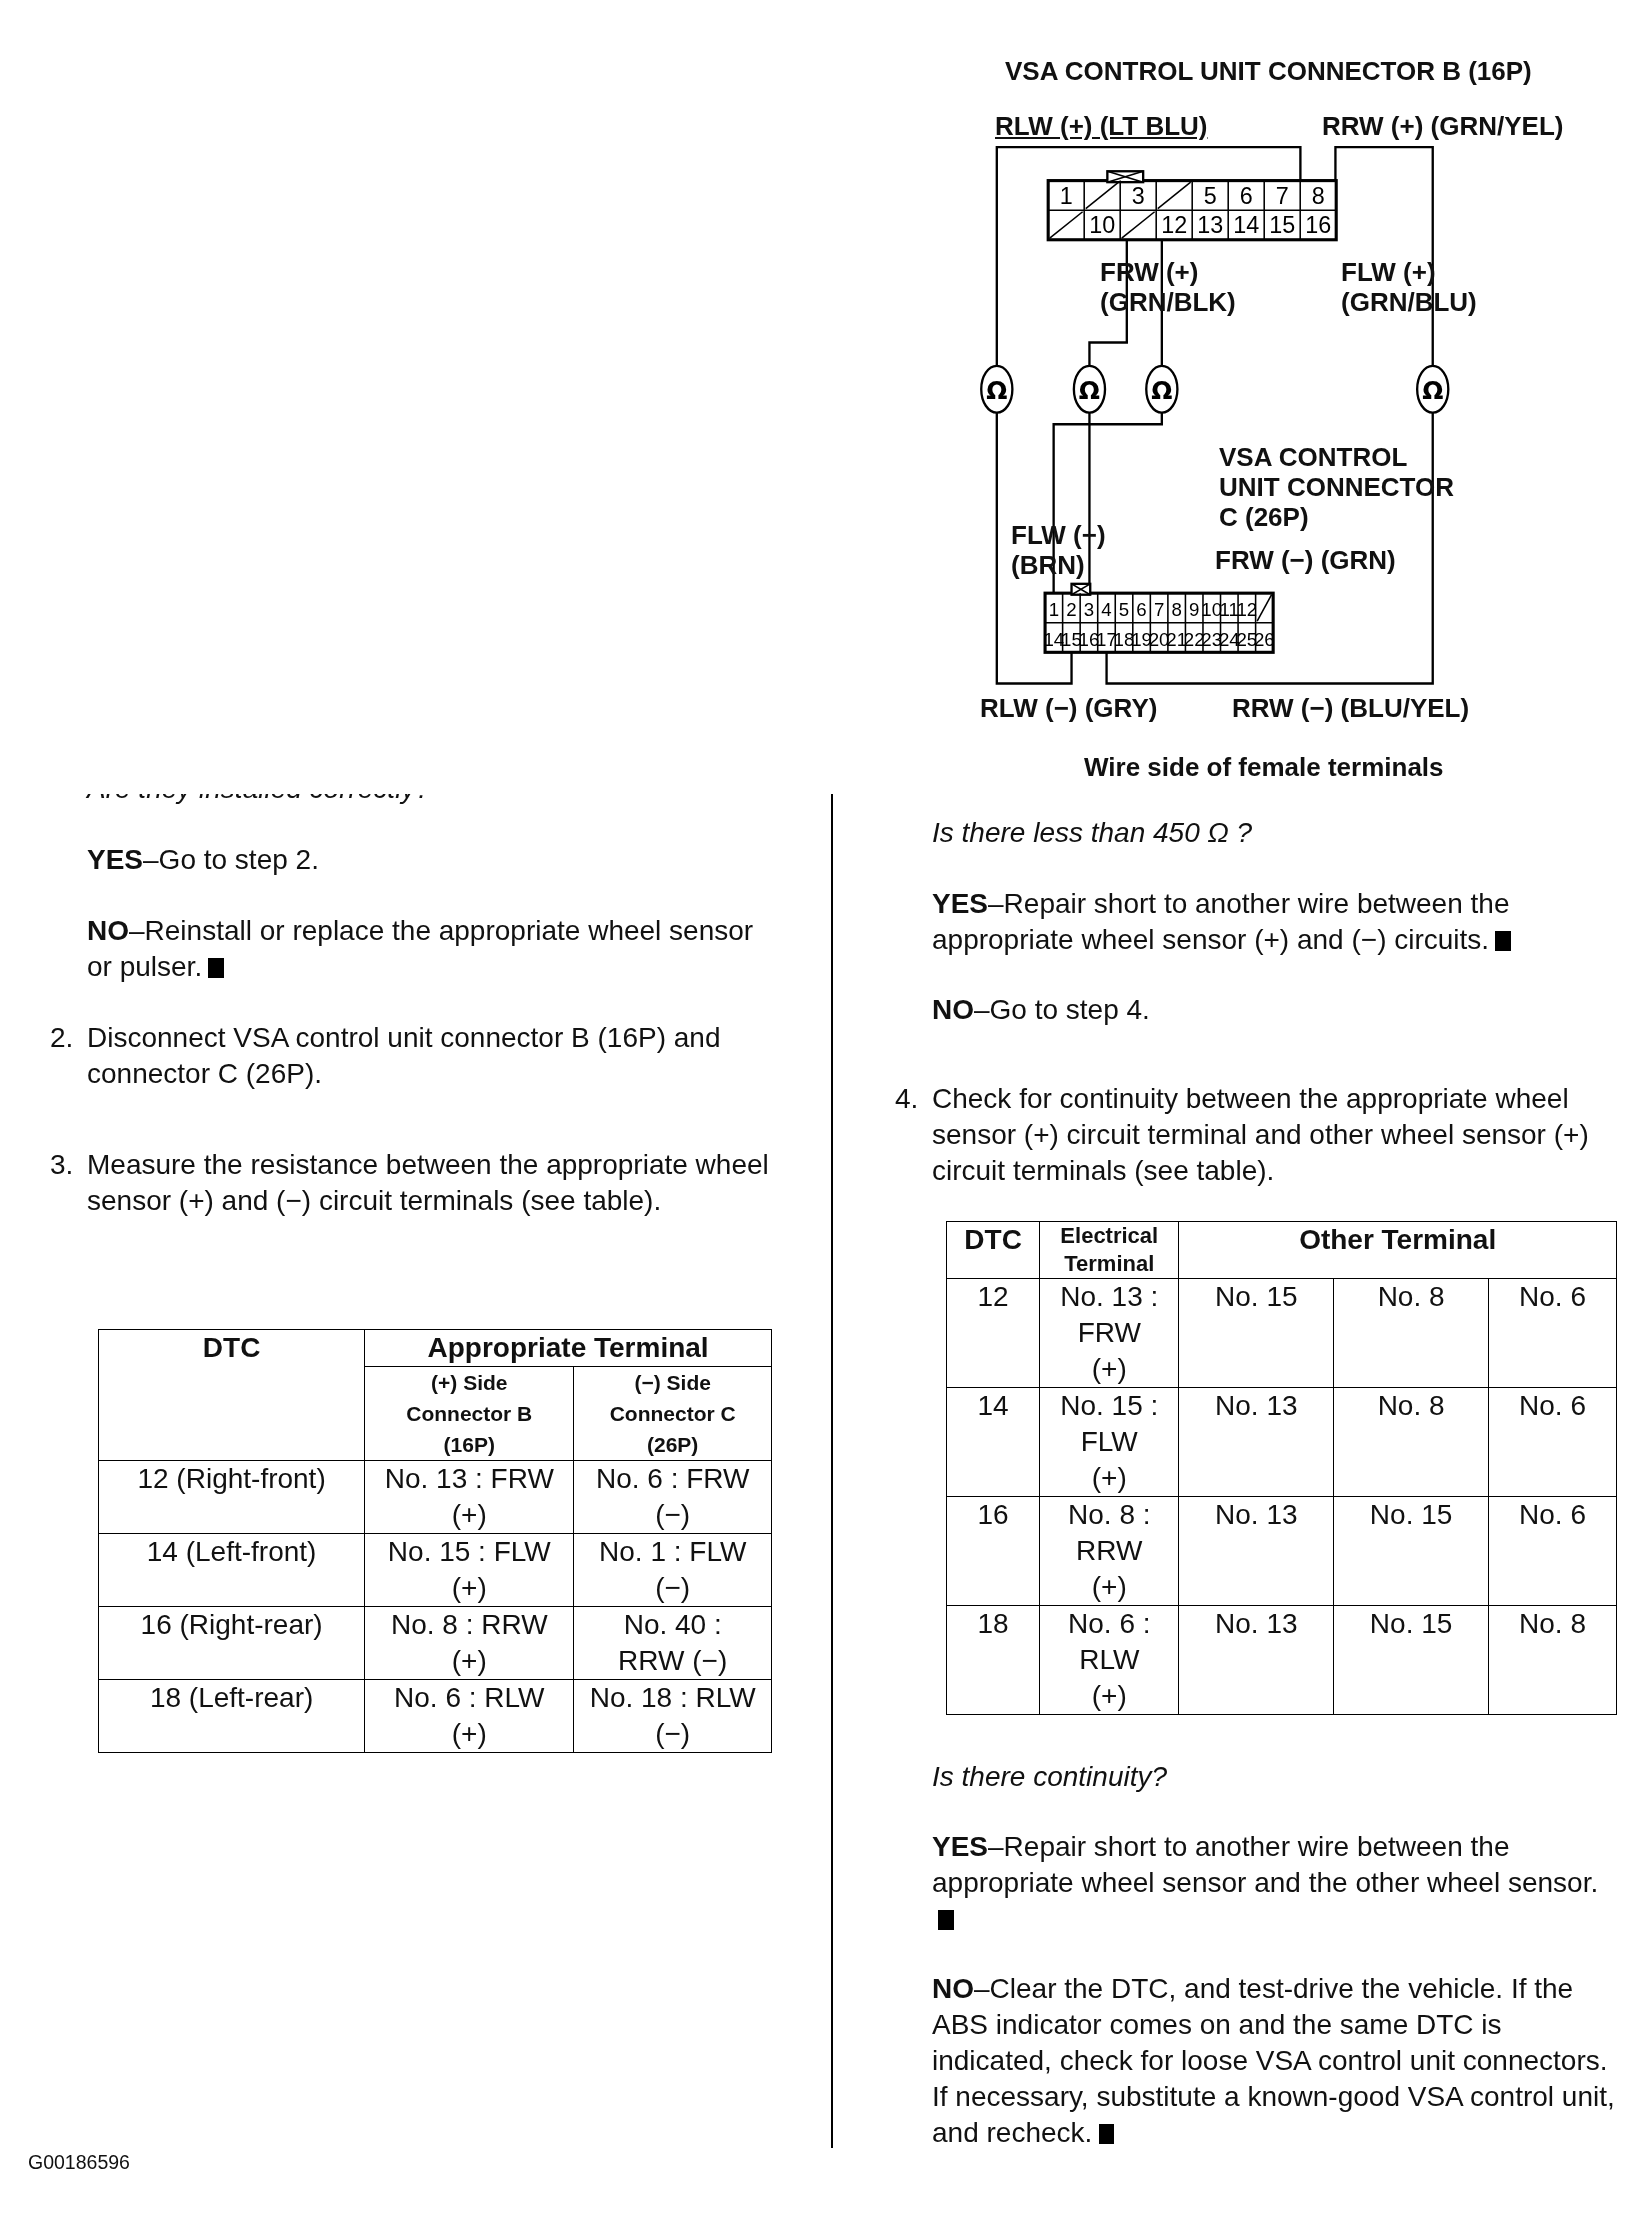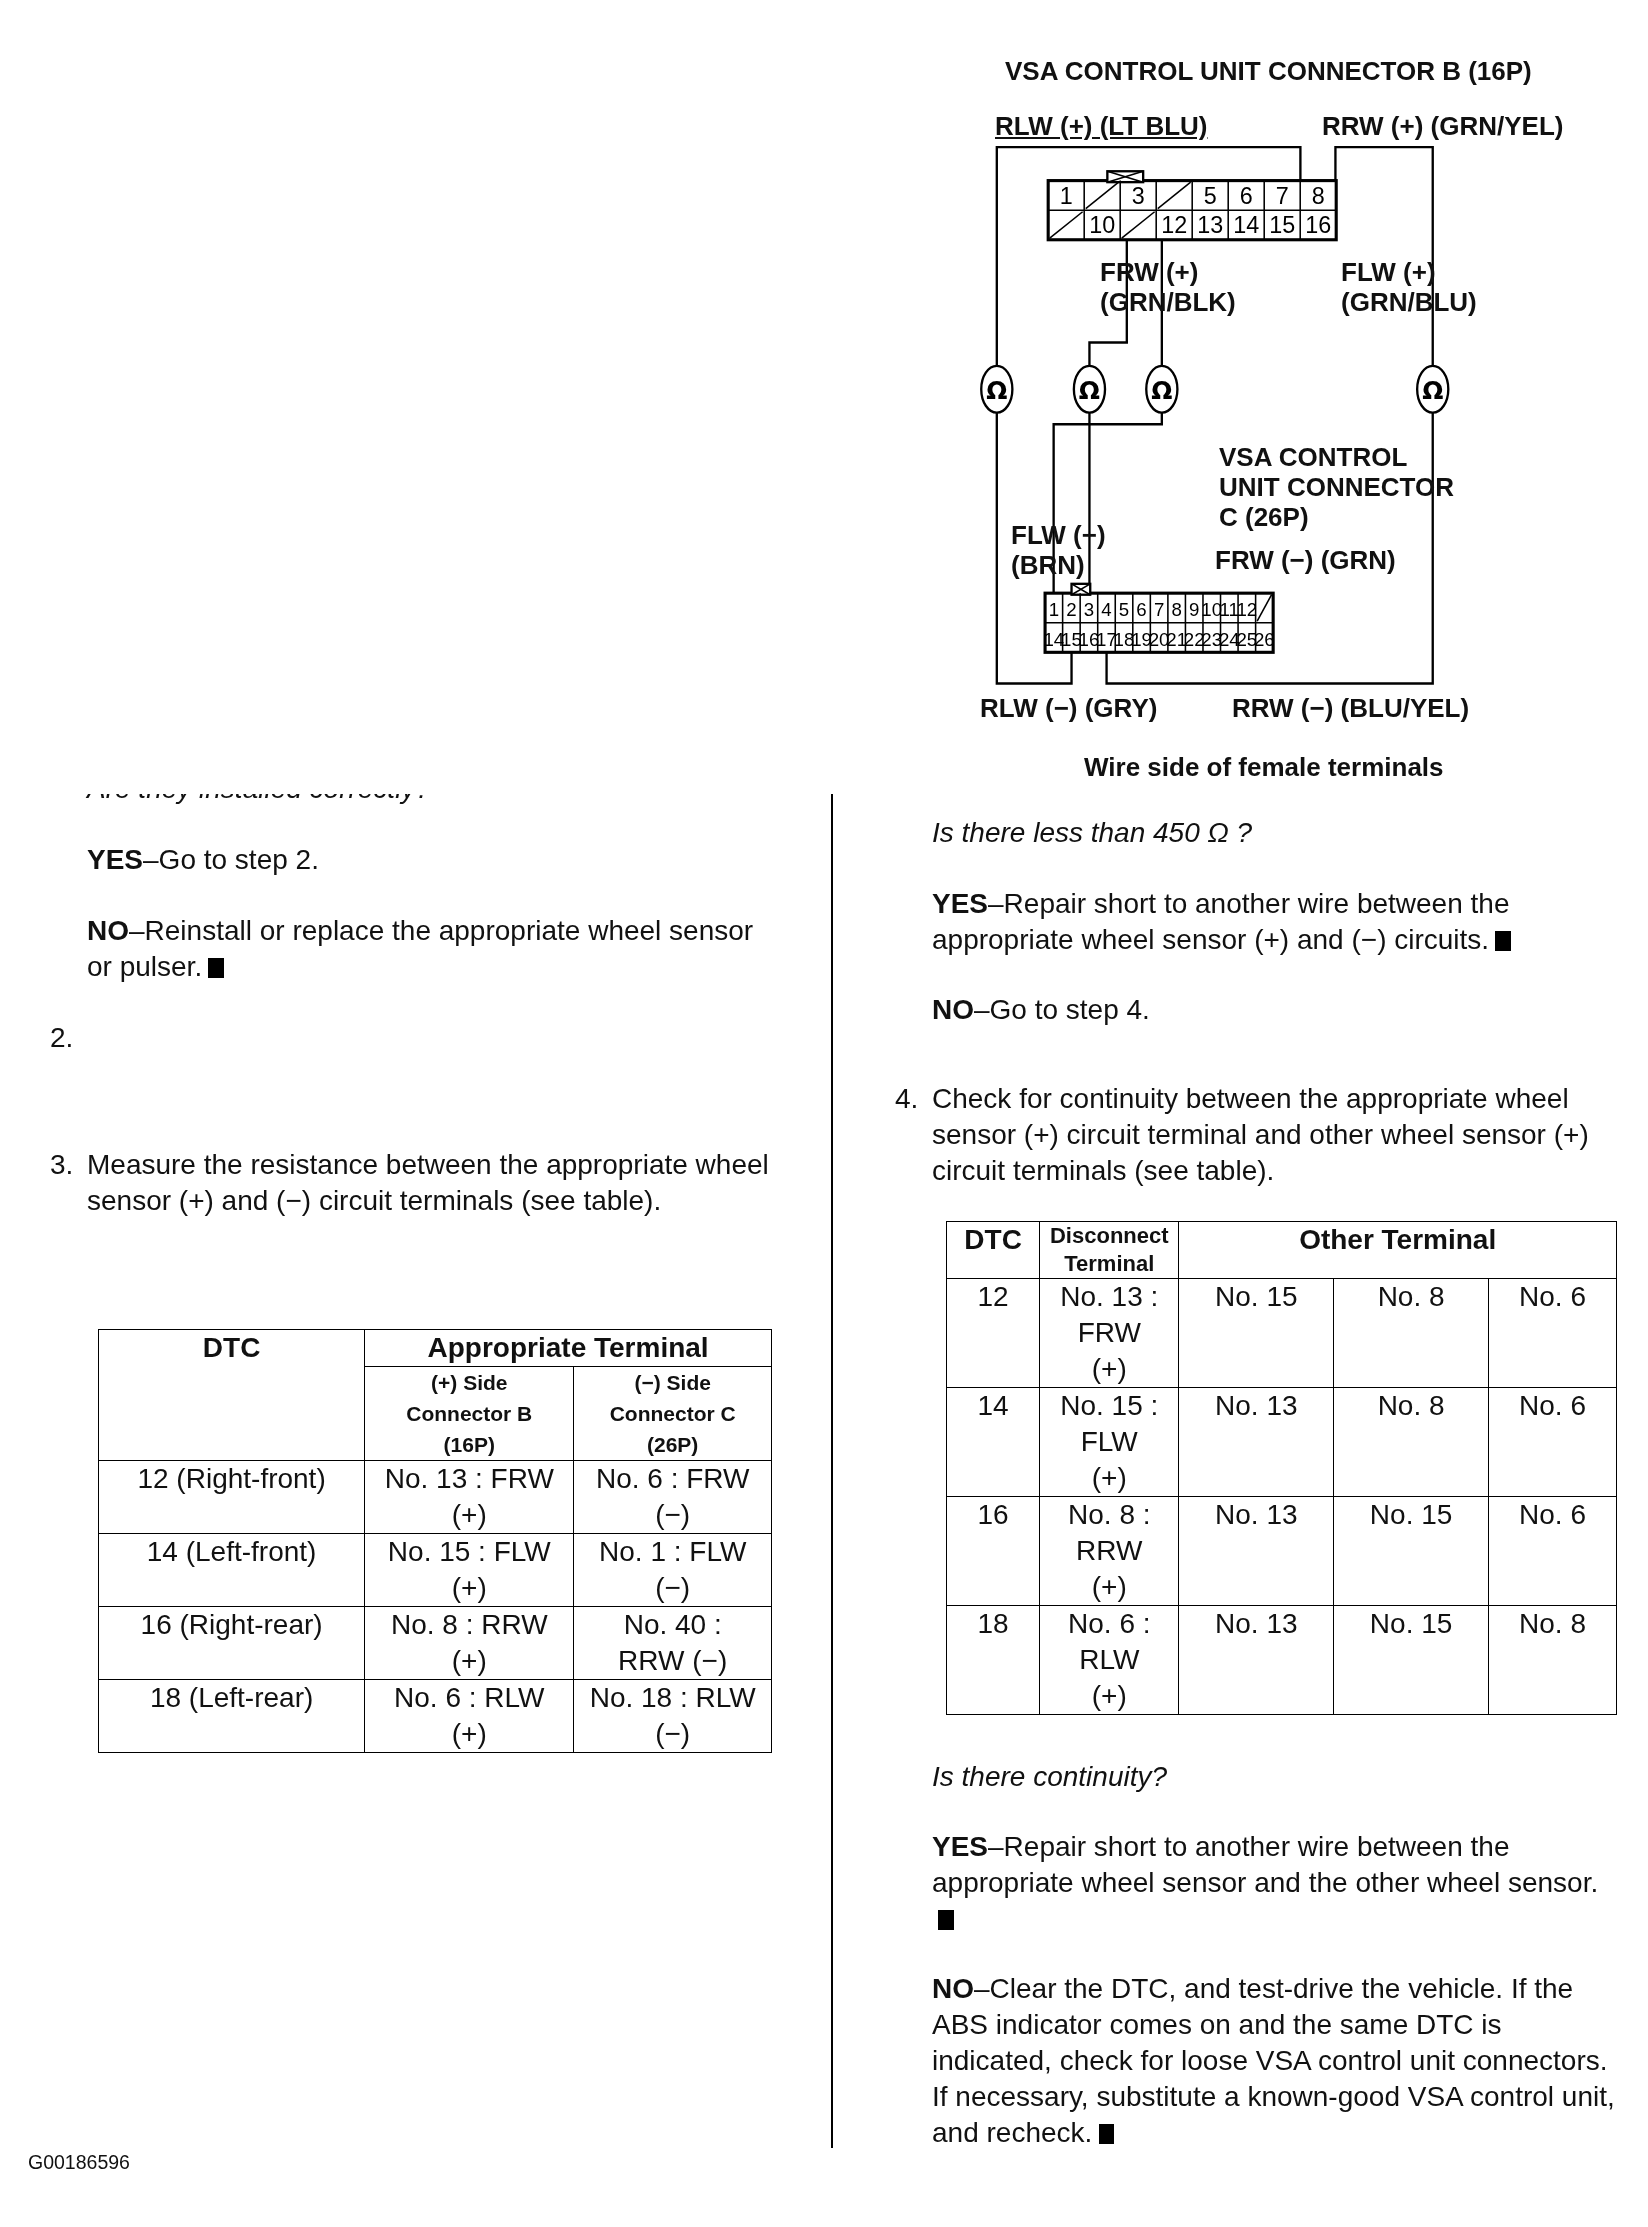--- a/index.html
+++ b/index.html
@@ -76,20 +76,21 @@
 <div class="abs body-text" style="left:87px; top:842px; width:701px;">
   <span class="bold">YES</span>–<span>Go to step 2.</span>
 </div>
 
 <div class="abs body-text" style="left:87px; top:913px; width:685px;">
   <span class="bold">NO</span>–<span>Reinstall or replace the appropriate wheel sensor or pulser.</span><span class="stop"></span>
 </div>
 
 <div class="abs body-text" style="left:87px; top:1020px; width:701px;">
   <span class="step-num">2.</span>
+  <span>Disconnect VSA control unit connector B (16P) and connector C (26P).</span>
 </div>
 
 <div class="abs body-text" style="left:87px; top:1147px; width:685px;">
   <span class="step-num">3.</span>
   <span>Measure the resistance between the appropriate wheel sensor (+) and (−) circuit terminals (see table).</span>
 </div>
 
 <table class="abs doc" style="left:98px; top:1329px; width:674px;">
   <tbody>
       <tr>
@@ -325,21 +326,21 @@
 <div class="abs body-text" style="left:932px; top:1081px; width:685px;">
   <span class="step-num">4.</span>
   <span>Check for continuity between the appropriate wheel sensor (+) circuit terminal and other wheel sensor (+) circuit terminals (see table).</span>
 </div>
 
 <table class="abs doc" style="left:946px; top:1221px; width:671px;">
   <tbody>
       <tr>
     <th style="width:86px;">DTC</th>
     <th class="narrow" style="width:132px; font-size:22px; line-height:28px;">
-      <div>Disconnect</div>
+      <div>Electrical</div>
       <div>Terminal</div>
     </th>
     <th colspan="3">Other Terminal</th>
   </tr>
   <tr style="height:107px;">
     <td>12</td>
     <td>
           <div>No. 13 :</div>
           <div>FRW</div>
           <div>(+)</div>

